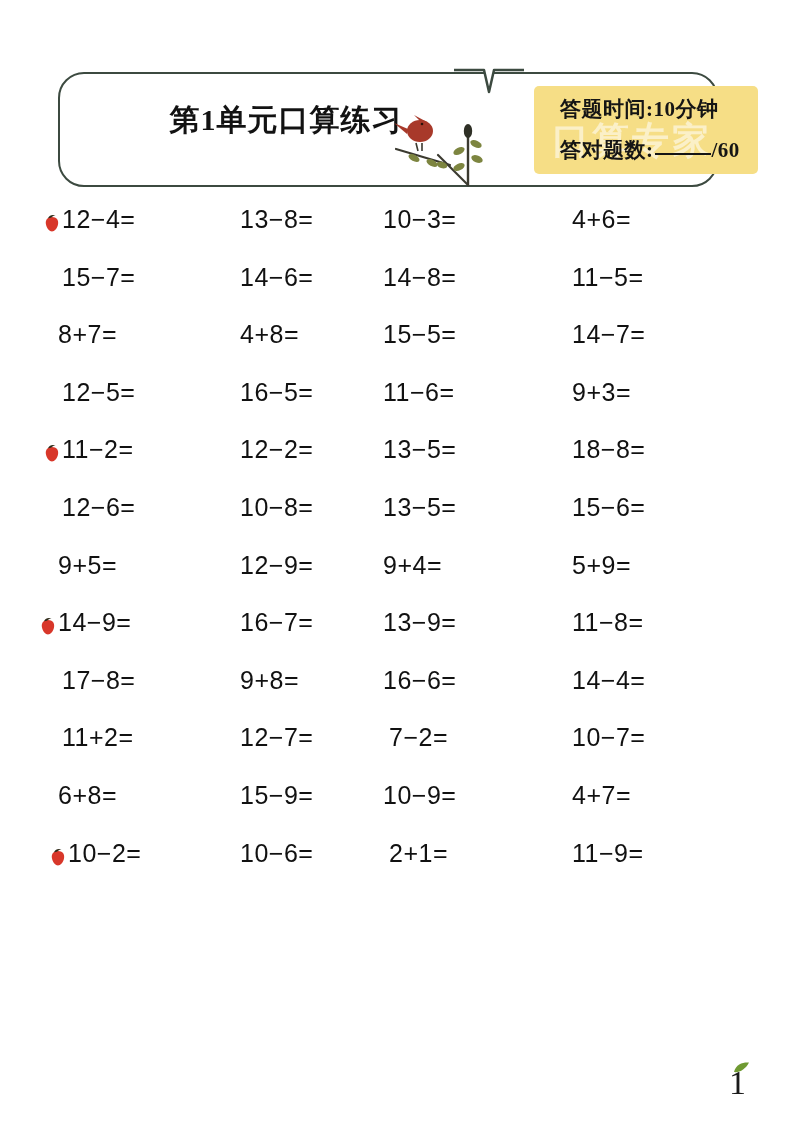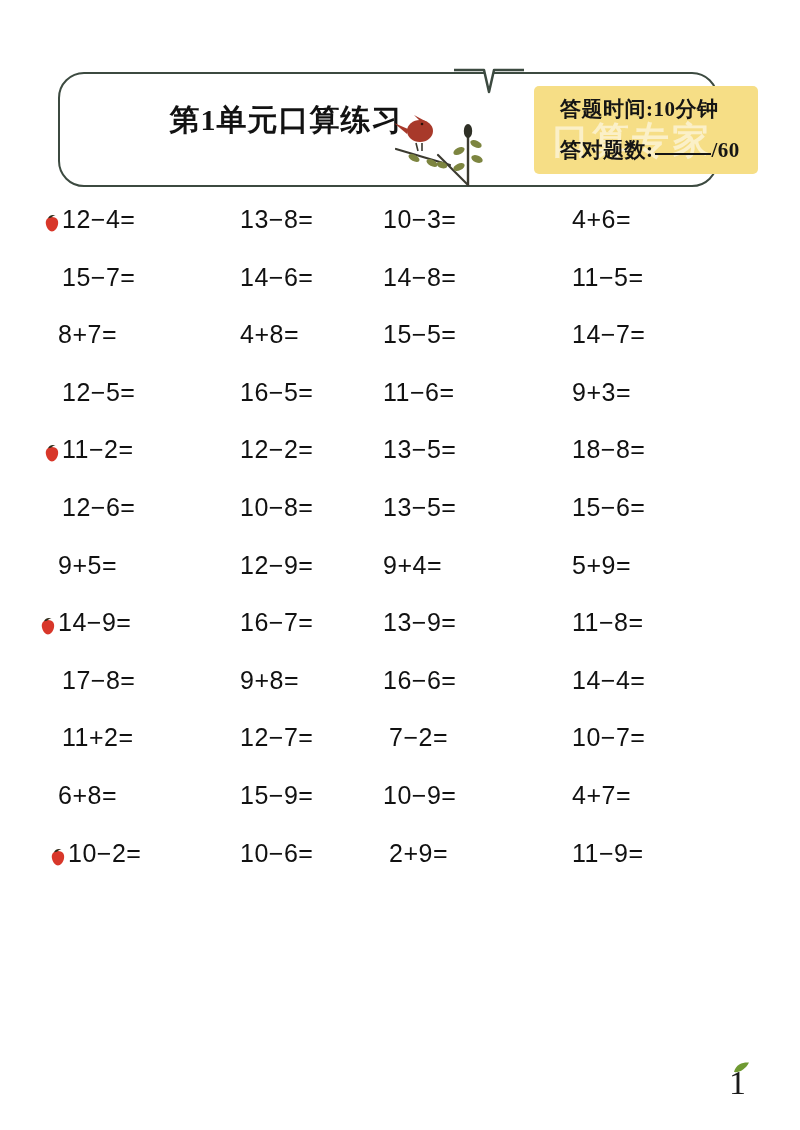--- a/index.html
+++ b/index.html
@@ -320,21 +320,21 @@
     <div class="cell c2 shift-a"><span>10−9=</span></div>
     <div class="cell c3 shift-a"><span>4+7=</span></div>
   </div>
 
   <div class="prob-row">
     <div class="cell c0 shift-b"><span class="berry"><svg width="16" height="18" viewBox="0 0 16 18">
             <path d="M8 3 C12.5 3 15 6 14 10.5 C13.2 14.5 10.5 17.5 8 17.5 C5.5 17.5 2.8 14.5 2 10.5 C1 6 3.5 3 8 3 Z" fill="#d8372a"></path>
             <path d="M4 4.2 C5.5 1.2 8.5 0.4 11.5 1.6 C9.5 2 8 2.6 7 3.8 Z" fill="#2e2a18"></path>
           </svg></span><span>10−2=</span></div>
     <div class="cell c1 shift-a"><span>10−6=</span></div>
-    <div class="cell c2 shift-b"><span>2+9=</span></div>
+    <div class="cell c2 shift-b"><span>2+1=</span></div>
     <div class="cell c3 shift-a"><span>11−9=</span></div>
   </div>
 
 </div>
 
 <div class="page-num">
   <div class="page-leaf">
     <svg width="17" height="12" viewBox="0 0 17 12">
       <path d="M1 10 C3 2 10 0 16 0.5 C13 7 6 11 1 10 Z" fill="#6f9a32"></path>
     </svg>

